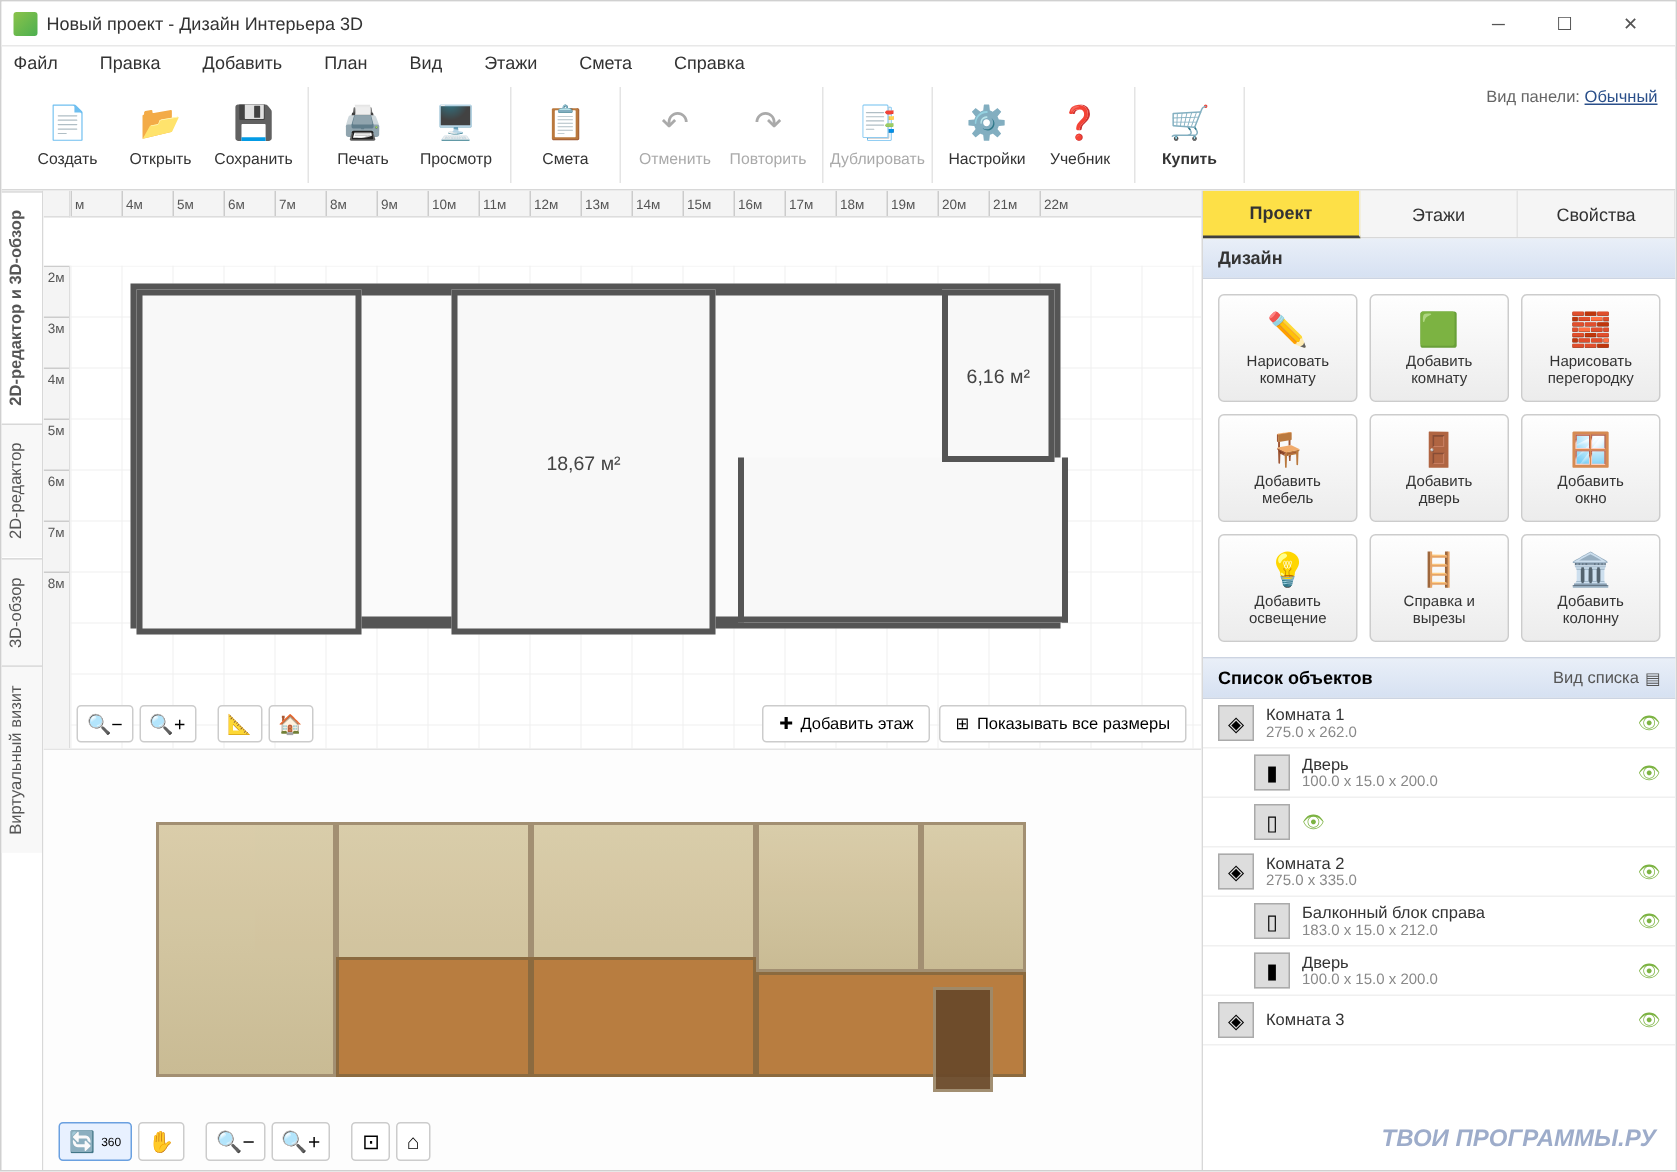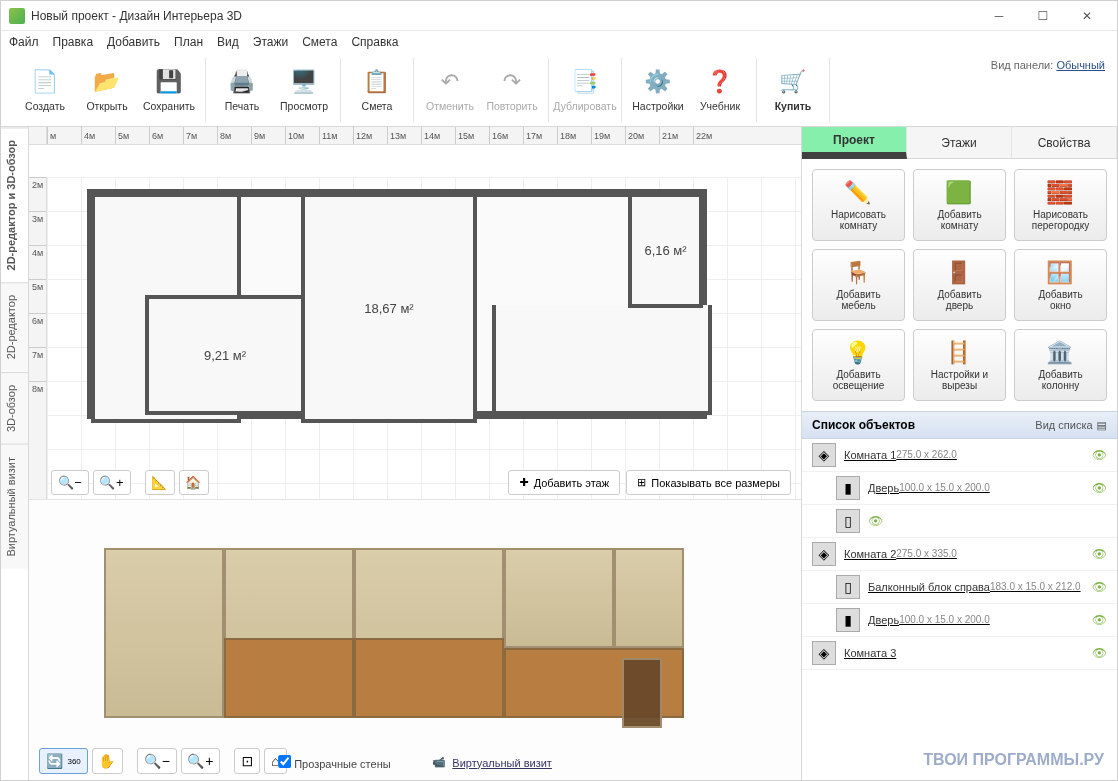--- a/index.html
+++ b/index.html
@@ -2,21 +2,21 @@
 <html><head>
 <meta charset="utf-8">
 <style>
 * { box-sizing: border-box; margin: 0; padding: 0; font-family: Tahoma, Arial, sans-serif; }
 body { background: #fff; width: 1118px; height: 781px; overflow: hidden; border: 1px solid #d0d0d0; }
 .titlebar { height: 30px; display: flex; align-items: center; padding: 0 8px; background: #fff; border-bottom: 1px solid #e8e8e8; }
 .titlebar .app-icon { width: 16px; height: 16px; background: linear-gradient(135deg,#8bc34a,#4caf50); border-radius: 2px; margin-right: 6px; }
 .titlebar .title { font-size: 12px; color: #333; flex: 1; }
 .titlebar .win-btns { display: flex; gap: 0; }
 .titlebar .win-btn { width: 44px; height: 28px; display: flex; align-items: center; justify-content: center; font-size: 12px; cursor: pointer; color: #555; }
-.menubar { height: 22px; display: flex; align-items: center; padding: 0 8px; gap: 14px; font-size: 12px; color: #333; }
+.menubar { height: 22px; display: flex; align-items: center; padding: 0 8px; gap: 28px; font-size: 12px; color: #333; }
 .menubar span { cursor: pointer; }
 .toolbar { height: 74px; display: flex; align-items: center; padding: 4px 8px; border-bottom: 1px solid #d8d8d8; background: #fff; position: relative; }
 .tool-group { display: flex; align-items: center; gap: 2px; padding: 0 6px; border-right: 1px solid #e4e4e4; height: 64px; }
 .tool-group:last-of-type { border-right: none; }
 .tool-btn { display: flex; flex-direction: column; align-items: center; justify-content: center; width: 60px; height: 60px; cursor: pointer; border-radius: 3px; font-size: 10.5px; color: #333; }
 .tool-btn.disabled { color: #aaa; }
 .tool-icon { width: 30px; height: 30px; display: flex; align-items: center; justify-content: center; font-size: 22px; margin-bottom: 3px; }
 .panel-mode { position: absolute; right: 12px; top: 6px; font-size: 11px; color: #666; }
 .panel-mode a { color: #2a4f8a; }
 .workspace { display: flex; height: calc(100% - 126px); }
@@ -48,36 +48,36 @@
 .viewer-area { flex: 1; position: relative; background: #fdfdfd; border-top: 1px solid #e4e4e4; overflow: hidden; }
 .iso { position: absolute; left: 55px; top: 18px; width: 665px; height: 280px; }
 .iso-box { position: absolute; border: 2px solid #9e8a6b; background: linear-gradient(180deg,#d8cba6 0%,#c7b88f 100%); opacity: 0.95; }
 .iso-floor { position: absolute; border: 2px solid #8b6a3f; background: #b87d40; }
 .viewer-toolbar { position: absolute; bottom: 6px; left: 10px; display: flex; gap: 4px; align-items: center; }
 .viewer-toolbar .mini-btn { font-size: 14px; }
 .viewer-check { position: absolute; bottom: 10px; left: 50%; transform: translateX(-50%); font-size: 11px; color: #444; display: flex; gap: 6px; align-items: center; }
 .right-panel { width: 316px; border-left: 1px solid #d8d8d8; display: flex; flex-direction: column; background: #fff; }
 .rp-tabs { display: flex; height: 32px; border-bottom: 1px solid #d8d8d8; }
 .rp-tab { flex: 1; display: flex; align-items: center; justify-content: center; font-size: 12px; cursor: pointer; border-right: 1px solid #e4e4e4; color: #333; background: #f5f5f5; }
-.rp-tab.active { background: #86efac; border-bottom: 7px solid #404040; margin-bottom: -1px; font-weight: bold; }
+.rp-tab.active { background: #fde047; border-bottom: 2px solid #404040; margin-bottom: -1px; font-weight: bold; }
 .rp-section-header { background: linear-gradient(180deg,#e9eff8,#d6e1f2); padding: 6px 10px; font-size: 12px; font-weight: bold; color: #333; border-bottom: 1px solid #ccd4e2; }
 .tool-grid { display: grid; grid-template-columns: repeat(3, 1fr); gap: 8px; padding: 10px; }
 .grid-btn { border: 1px solid #ccc; border-radius: 4px; background: linear-gradient(180deg,#fefefe,#ececec); height: 72px; display: flex; flex-direction: column; align-items: center; justify-content: center; font-size: 10px; text-align: center; cursor: pointer; padding: 4px; color: #333; }
 .grid-btn .gi { font-size: 22px; margin-bottom: 3px; }
 .obj-header { display: flex; justify-content: space-between; align-items: center; padding: 6px 10px; background: linear-gradient(180deg,#e9eff8,#d6e1f2); font-size: 12px; font-weight: bold; border-top: 1px solid #ccd4e2; border-bottom: 1px solid #ccd4e2; }
 .obj-header .vl { font-weight: normal; font-size: 11px; color: #555; display: flex; gap: 4px; }
 .obj-list { flex: 1; overflow-y: auto; }
 .obj-item { display: flex; align-items: center; padding: 4px 10px; border-bottom: 1px solid #f0f0f0; cursor: pointer; gap: 8px; }
 .obj-item.child { padding-left: 34px; }
 .obj-thumb { width: 24px; height: 24px; background: #ddd; border: 1px solid #aaa; display: flex; align-items: center; justify-content: center; font-size: 14px; }
-.obj-info { flex: 1; display: flex; flex-direction: row; text-decoration: underline; }
+.obj-info { flex: 1; display: flex; flex-direction: column; }
 .obj-name { font-size: 11px; color: #333; }
 .obj-dim { font-size: 10px; color: #888; }
 .obj-eye { color: #7cb342; font-size: 12px; }
-.watermark { position: absolute; right: 14px; bottom: 12px; font-size: 16px; color: rgba(60,90,150,0.5); font-weight: bold; pointer-events: none; }
+.watermark { position: absolute; right: 14px; bottom: 12px; font-size: 16px; font-style: italic; color: rgba(60,90,150,0.5); font-weight: bold; pointer-events: none; }
 </style>
 </head>
 <body>
 
 <div class="titlebar">
   <div class="app-icon"></div>
   <div class="title">Новый проект - Дизайн Интерьера 3D</div>
   <div class="win-btns">
     <div class="win-btn">─</div>
     <div class="win-btn">☐</div>
@@ -204,21 +204,20 @@
           <span>3м</span>
           <span>4м</span>
           <span>5м</span>
           <span>6м</span>
           <span>7м</span>
           <span>8м</span>
         </div>
       <div class="plan-canvas">
         <div class="floorplan">
           <div class="room r1"></div>
-          <div class="room r3">9,21 м²</div>
           <div class="room r4">18,67 м²</div>
           <div class="room rcorr"></div>
           <div class="room r6">6,16 м²</div>
         </div>
         <div class="plan-toolbar">
           <div class="mini-btn">🔍−</div>
           <div class="mini-btn">🔍+</div>
           <div style="width:6px"></div>
           <div class="mini-btn">📐</div>
           <div class="mini-btn">🏠</div>
@@ -251,35 +250,30 @@
       <div class="viewer-toolbar">
         <div class="mini-btn" style="border-color:#6aa0e0;background:#e8f1ff">🔄<sub style="font-size:8px">360</sub></div>
         <div class="mini-btn">✋</div>
         <div style="width:6px"></div>
         <div class="mini-btn">🔍−</div>
         <div class="mini-btn">🔍+</div>
         <div style="width:6px"></div>
         <div class="mini-btn">⊡</div>
         <div class="mini-btn">⌂</div>
       </div>
-      <div class="viewer-check">
-        <label><input type="checkbox" checked="" style=""> <span>Прозрачные стены</span></label>
-        <span style="width:30px"></span>
-        <span>📹</span>
-        <a href="#" style="color:#336;font-size:11px">Виртуальный визит</a>
-      </div>
     </div>
   </div>
 
   <div class="right-panel">
     <div class="rp-tabs">
       <div class="rp-tab active">Проект</div>
       <div class="rp-tab">Этажи</div>
       <div class="rp-tab">Свойства</div>
     </div>
+    <div class="rp-section-header">Дизайн</div>
     <div class="tool-grid">
       <div class="grid-btn">
           <div class="gi">✏️</div>
           <span>Нарисовать</span>
           <span>комнату</span>
         </div>
       <div class="grid-btn">
           <div class="gi">🟩</div>
           <span>Добавить</span>
           <span>комнату</span>
@@ -304,21 +298,21 @@
           <span>Добавить</span>
           <span>окно</span>
         </div>
       <div class="grid-btn">
           <div class="gi">💡</div>
           <span>Добавить</span>
           <span>освещение</span>
         </div>
       <div class="grid-btn">
           <div class="gi">🪜</div>
-          <span>Настройки и</span>
+          <span>Справка и</span>
           <span>вырезы</span>
         </div>
       <div class="grid-btn">
           <div class="gi">🏛️</div>
           <span>Добавить</span>
           <span>колонну</span>
         </div>
     </div>
     <div class="obj-header">
       <span>Список объектов</span>

